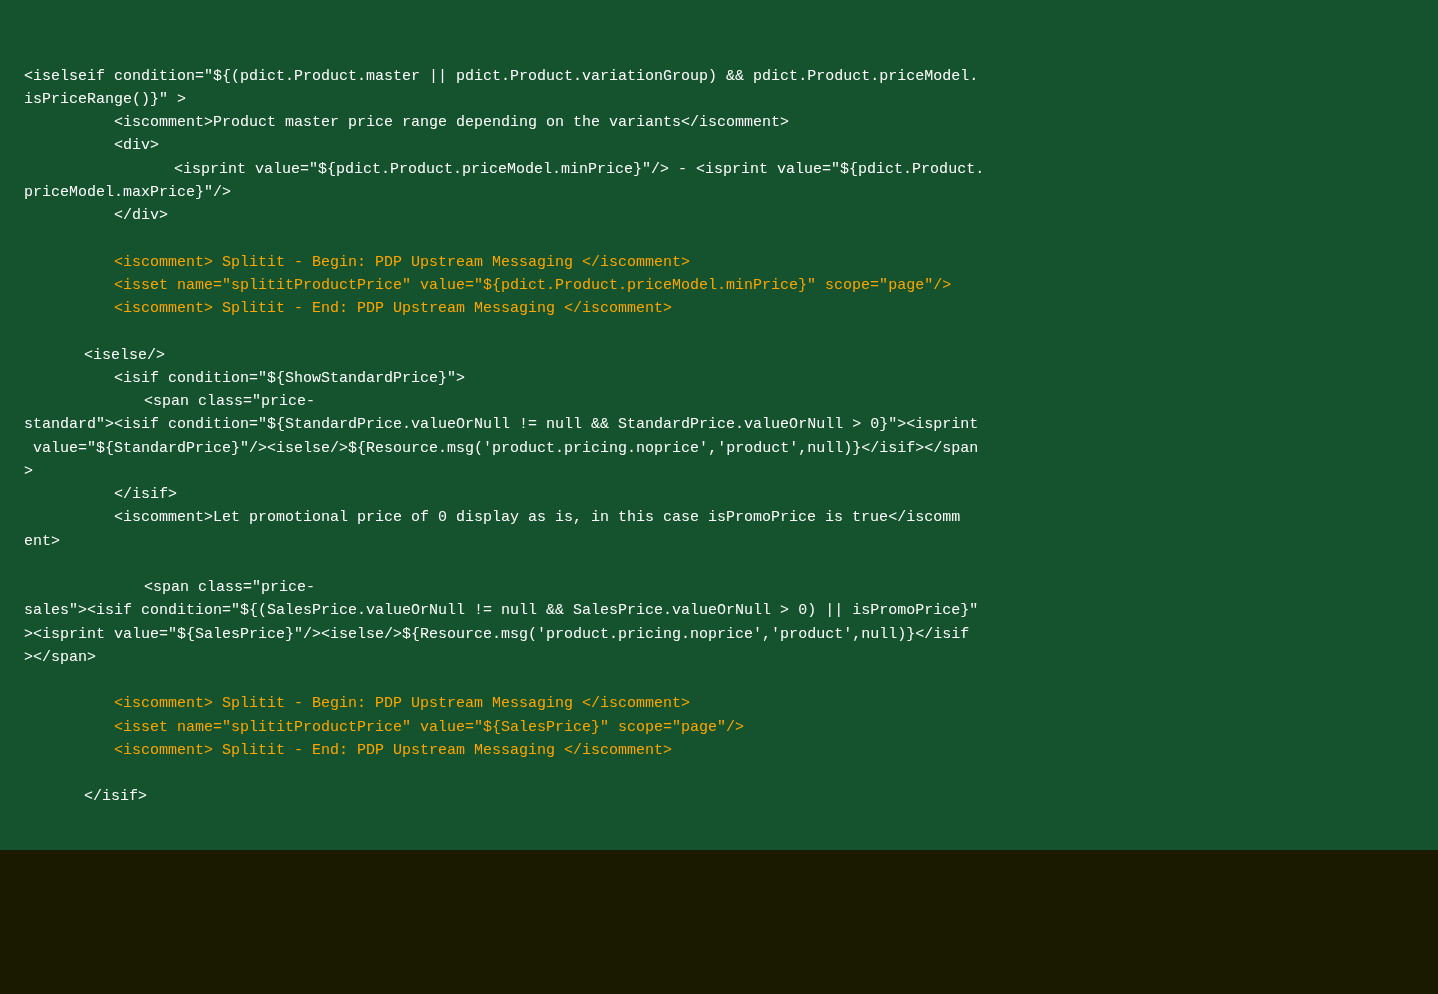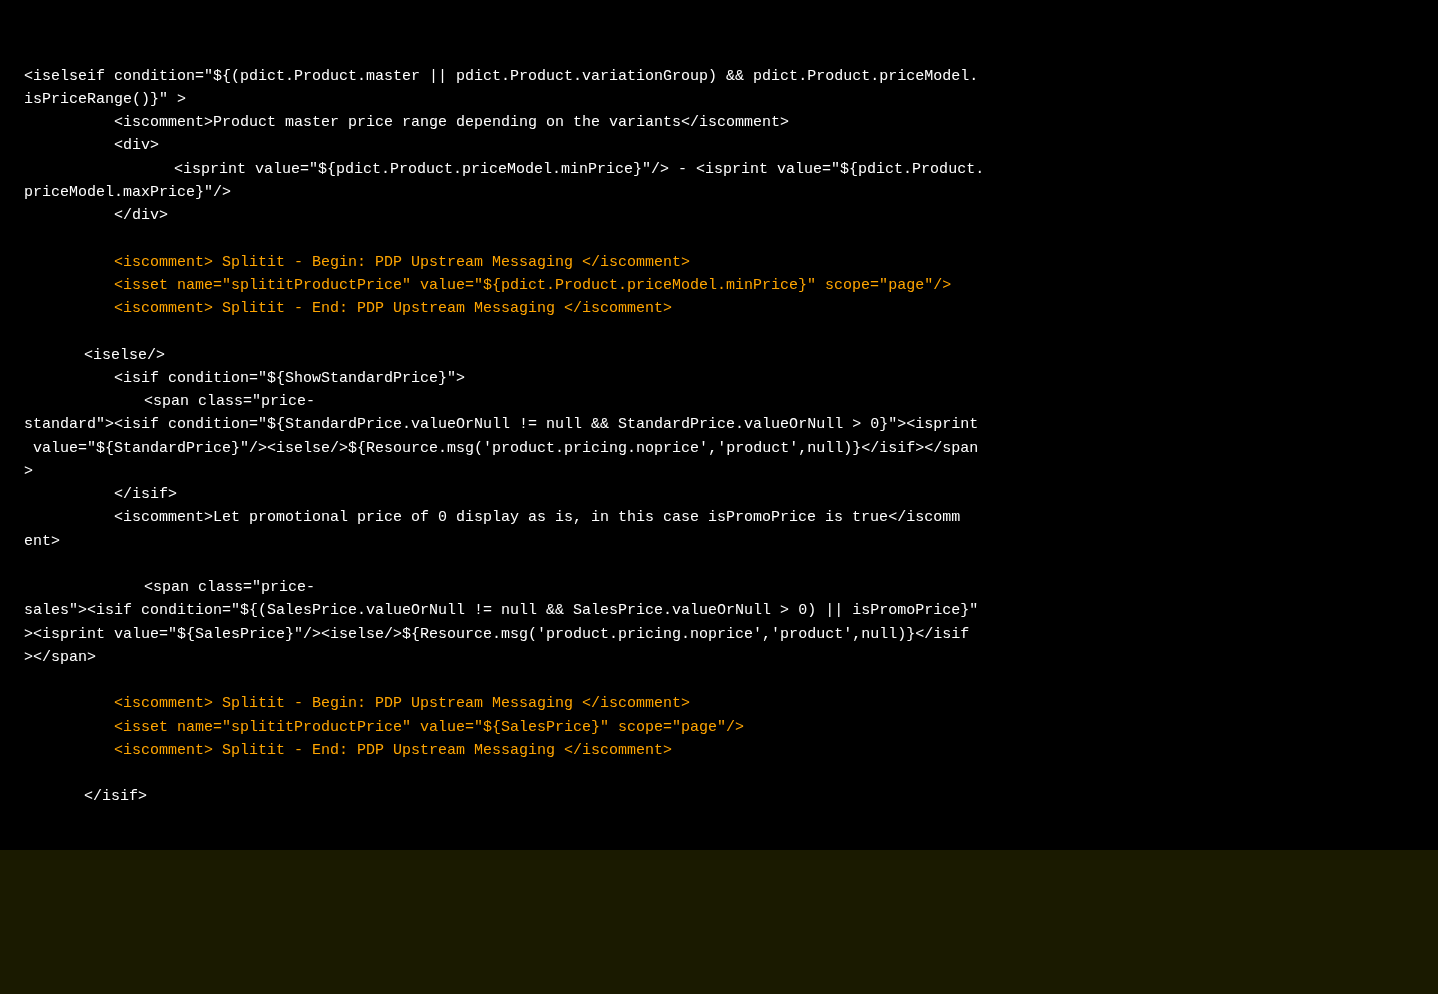--- a/index.html
+++ b/index.html
@@ -13,21 +13,21 @@
       font-family: 'Courier New', Courier, monospace;
       font-size: 15px;
       line-height: 1.55;
       color: #ffffff;
       width: 1438px;
       min-height: 994px;
       overflow-x: auto;
     }
 
     .code-container {
-      background-color: #000000;
+      background-color: #14532d;
       padding: 18px 24px;
       white-space: pre-wrap;
       word-break: break-word;
     }
 
     .code-line {
       display: block;
       font-family: 'Courier New', Courier, monospace;
       font-size: 15px;
       line-height: 1.55;

